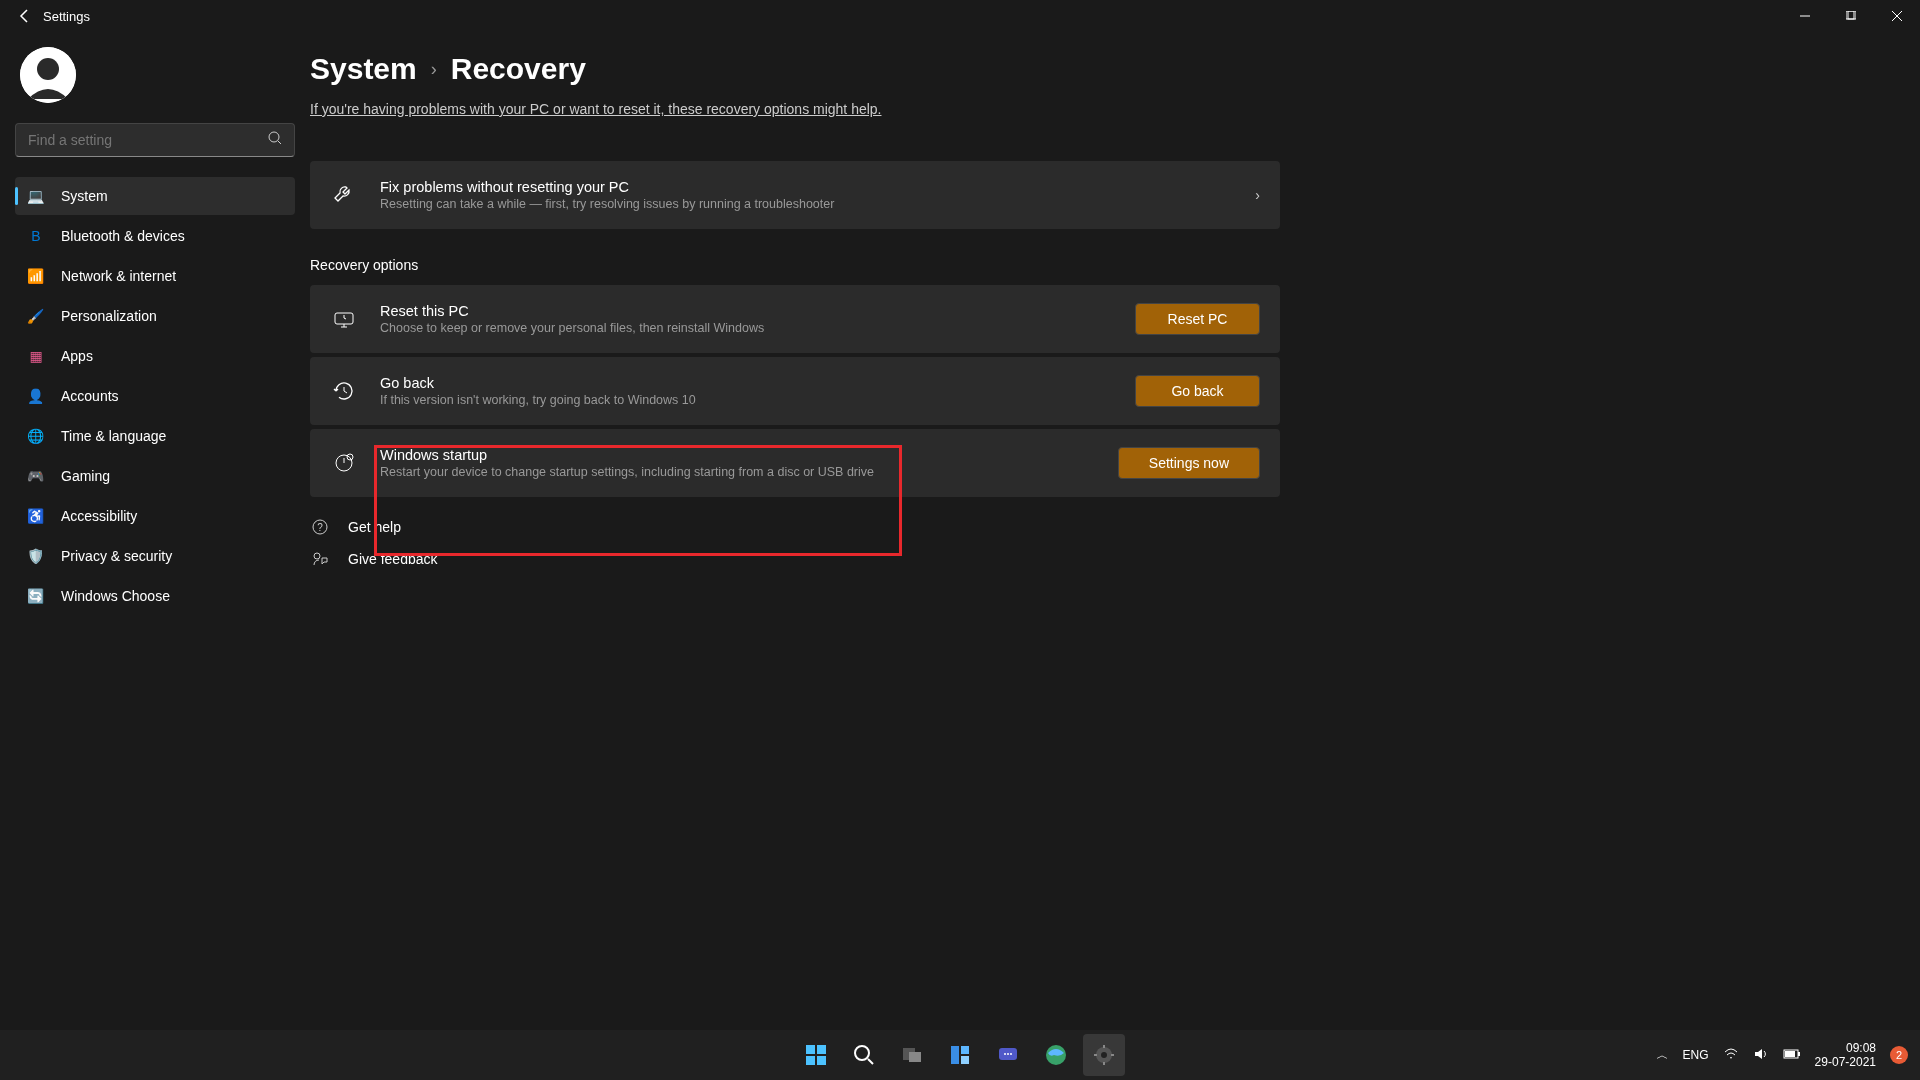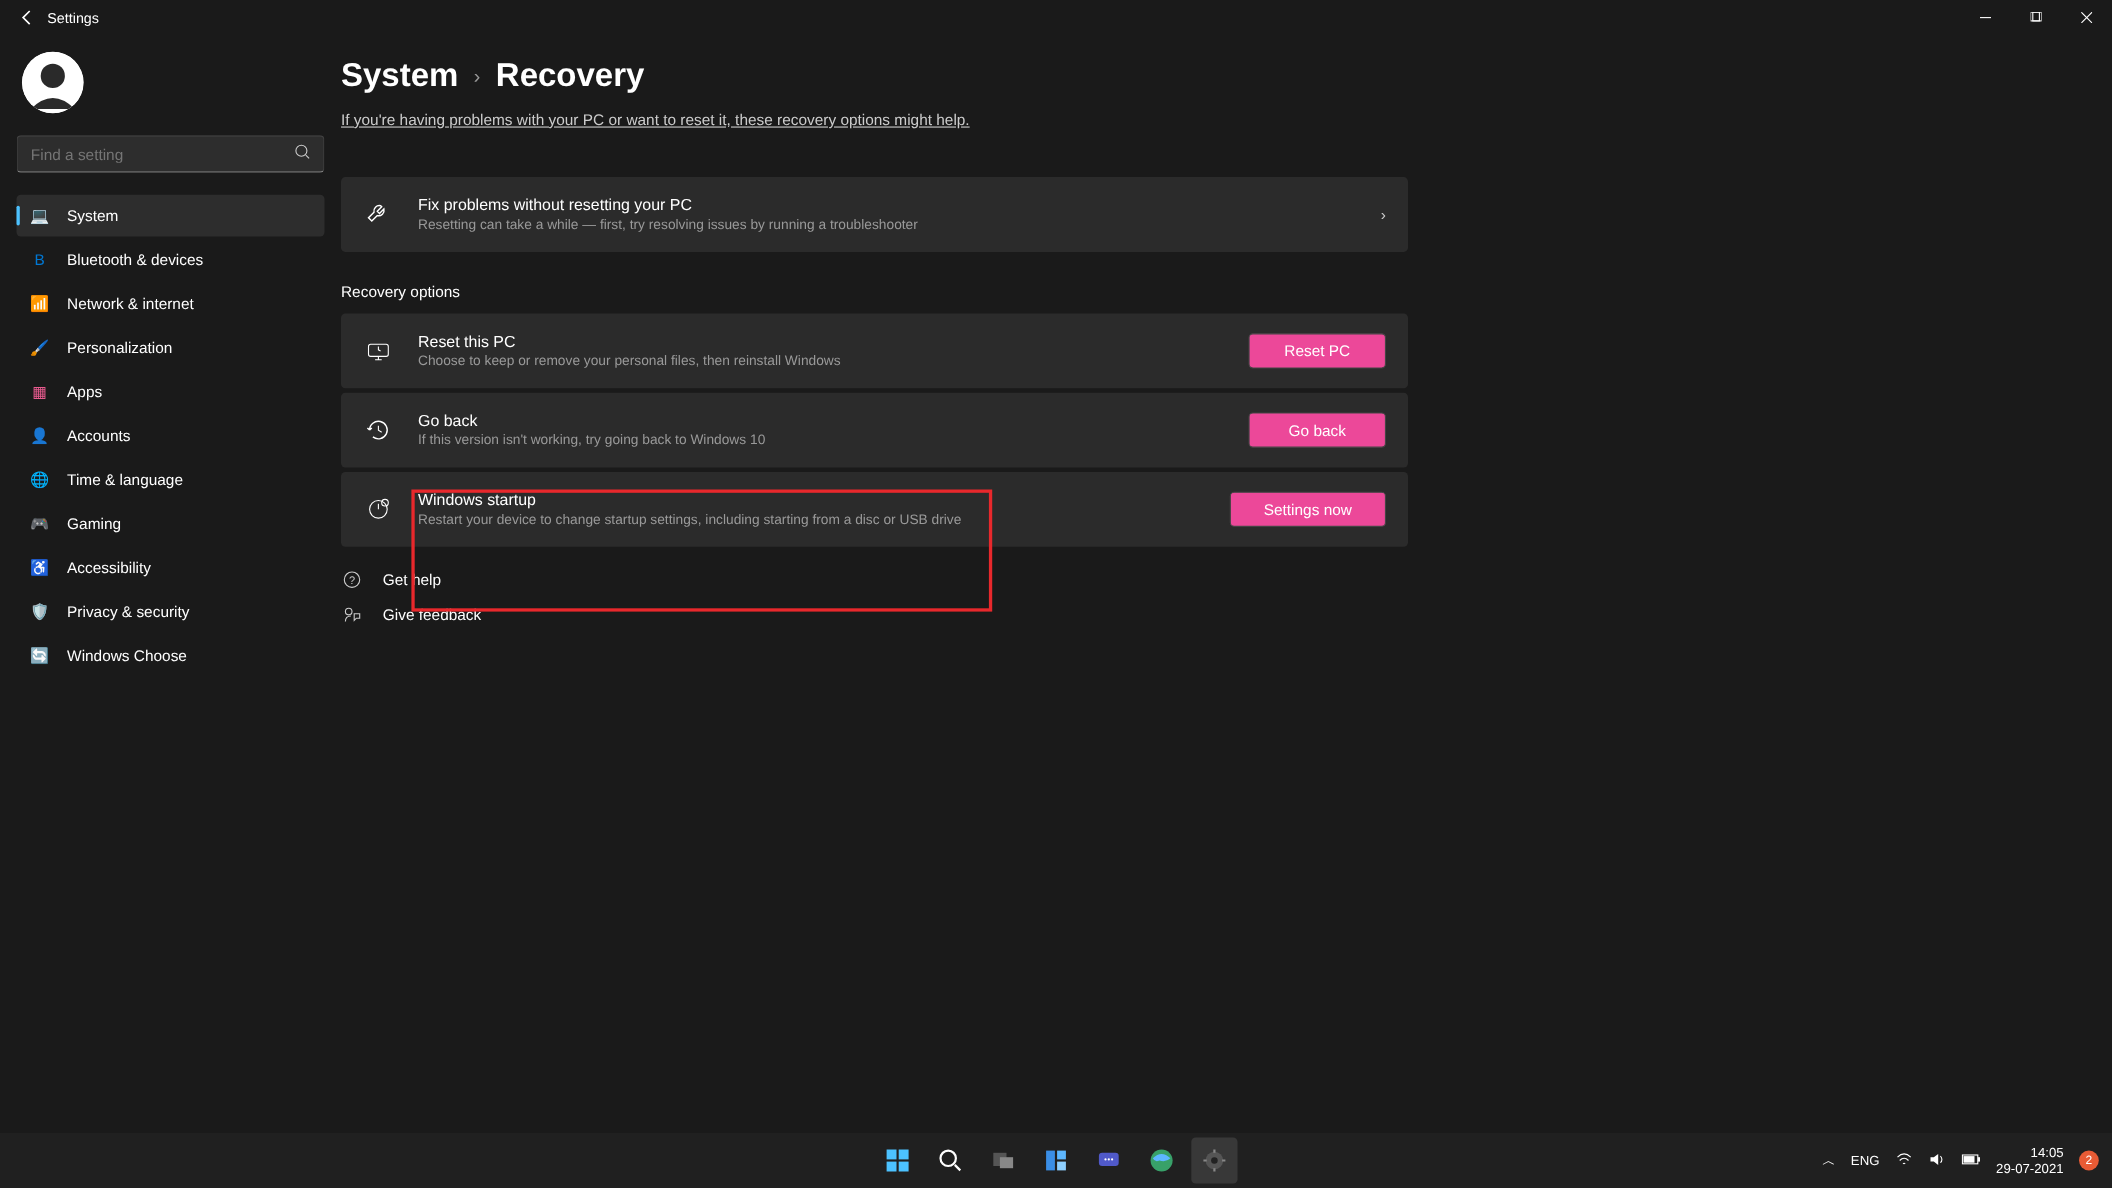--- a/index.html
+++ b/index.html
@@ -34,21 +34,21 @@
     .bc-sep { font-size: 18px; color: #999; }
     .intro { font-size: 14px; color: #ccc; margin-bottom: 44px; text-decoration: underline; }
     
     .card { background: #2b2b2b; border-radius: 4px; padding: 18px 20px; display: flex; align-items: center; margin-bottom: 4px; }
     .card-icon { width: 28px; height: 28px; margin-right: 22px; color: #fff; display: flex; align-items: center; justify-content: center; }
     .card-text { flex: 1; }
     .card-title { font-size: 14.5px; color: #fff; margin-bottom: 2px; }
     .card-sub { font-size: 12.5px; color: #999; }
     .card-arrow { color: #ccc; font-size: 14px; }
     .section-head { font-size: 14px; font-weight: 400; margin: 28px 0 12px 0; }
-    .action-btn { background: #ec4899; border: 1px solid #444; border-radius: 4px; padding: 7px 30px; color: #fff; font-size: 14px; cursor: pointer; min-width: 125px; text-align: center; }
+    .action-btn { background: #a16207; border: 1px solid #444; border-radius: 4px; padding: 7px 30px; color: #fff; font-size: 14px; cursor: pointer; min-width: 125px; text-align: center; }
     
     .highlight-box { border: 3px solid #e8282c; position: absolute; pointer-events: none; }
     
     .link-row { display: flex; align-items: center; gap: 18px; margin-top: 20px; }
     .link-icon { width: 20px; height: 20px; color: #ccc; display:flex; align-items:center; justify-content:center;}
     .link-text { color: #ffffff; font-size: 14px; cursor: pointer; }
     .link-row + .link-row { margin-top: 12px; }
     
     .taskbar { position: absolute; bottom: 0; left: 0; right: 0; height: 50px; background: #202020; display: flex; align-items: center; justify-content: center; }
     .tb-center { display: flex; gap: 6px; }
@@ -311,18 +311,18 @@
     <span><svg width="16" height="16" viewBox="0 0 16 16">
           <path d="M2 6v4h3l4 3V3L5 6z" fill="#fff"></path>
           <path d="M11 5a4 4 0 0 1 0 6" stroke="#fff" fill="none"></path>
         </svg></span>
     <span><svg width="18" height="12" viewBox="0 0 18 12">
           <rect x="1" y="2" width="14" height="8" stroke="#fff" fill="none"></rect>
           <rect x="15" y="4" width="2" height="4" fill="#fff"></rect>
           <rect x="2" y="3" width="10" height="6" fill="#fff"></rect>
         </svg></span>
     <div class="tb-time">
-      <div>14:05</div>
+      <div>09:08</div>
       <div>29-07-2021</div>
     </div>
     <div class="notif-badge">2</div>
   </div>
 </div>
 
 </body></html>

